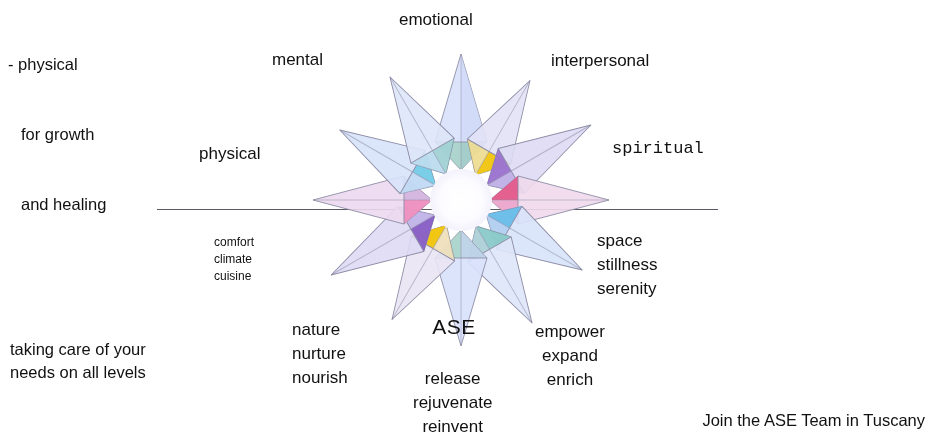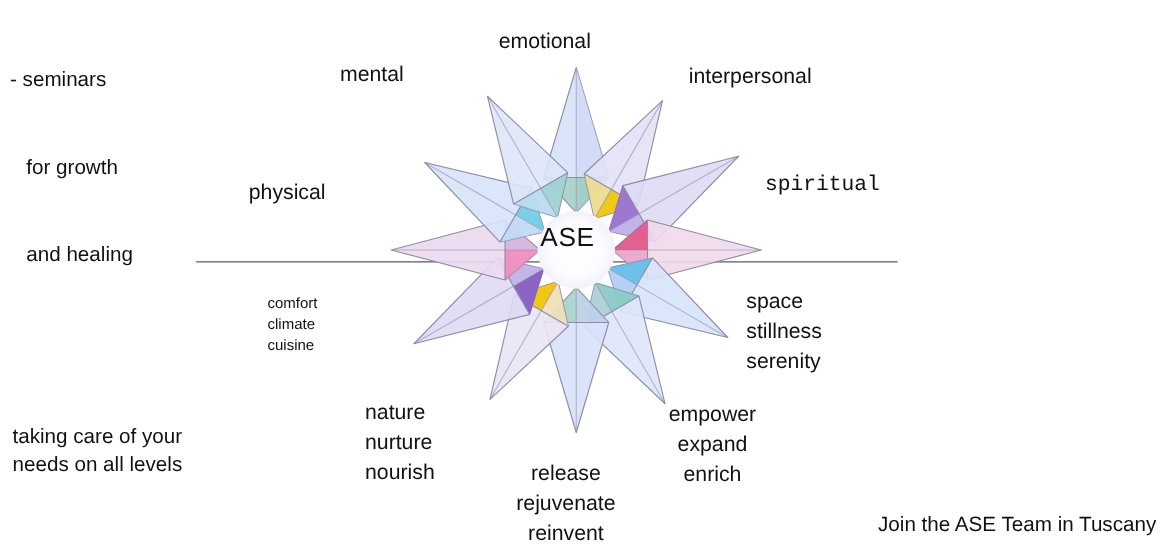--- a/index.html
+++ b/index.html
@@ -7,21 +7,21 @@
     width:939px;height:438px;position:relative;overflow:hidden;
     font-family:"Liberation Sans", sans-serif;
     color:#111111;
     -webkit-font-smoothing:antialiased;
   }
   .txt{position:absolute;white-space:pre;line-height:1.30;}
   #bullets{left:8px;top:6px;font-size:16.5px;line-height:1.42;}
   #bullets .ln{display:block;}
   #bullets .ind{padding-left:13px;}
 
-  #lbl-emotional{left:399px;top:9px;font-size:17px;margin-top:13px;}
+  #lbl-emotional{left:399px;top:9px;font-size:17px;}
   #lbl-mental{left:272px;top:49px;font-size:17px;}
   #lbl-interpersonal{left:551px;top:50px;font-size:17px;}
   #lbl-physical{left:199px;top:143px;font-size:17px;}
   #lbl-spiritual{left:612px;top:138px;font-size:17px;font-family:Liberation Mono, monospace;}
 
   #kw-comfort{left:214px;top:234px;font-size:12px;line-height:1.42;}
   #kw-space{left:597px;top:229px;font-size:17px;line-height:1.42;}
   #kw-nature{left:292px;top:318px;font-size:17px;line-height:1.42;}
   #kw-empower{left:535px;top:320px;font-size:17px;line-height:1.42;text-align:center;}
   #kw-release{left:413px;top:367px;font-size:17px;line-height:1.42;text-align:center;}
@@ -29,30 +29,30 @@
   #tagline{left:10px;top:338px;font-size:16.5px;line-height:1.42;}
   #footer{right:14px;top:366px;font-size:16.5px;line-height:1.32;text-align:right;}
 
   #axis{position:absolute;left:157px;top:209px;width:561px;height:1px;
         background:#5a5a62;}
 
   #starwrap{position:absolute;left:299px;top:52px;width:324px;height:296px;}
   #starwrap svg{display:block;width:324px;height:296px;}
 
   #ase{position:absolute;left:299px;top:52px;width:324px;height:296px;
-       display:flex;align-items:center;justify-content:center;
+       display:flex;align-items:flex-end;justify-content:center;
        pointer-events:none;}
   #ase span{font-size:21px;letter-spacing:.5px;color:#111;
             transform:translate(-7px,-9px);}
 </style>
 </head>
 <body>
 
 <div class="txt" id="bullets">
-  <span class="ln">- seminars</span>
+  <span class="ln">- physical</span>
   <span class="ln ind">for growth</span>
   <span class="ln ind">and healing</span>
 </div>
 
 <div id="axis"></div>
 
 <div id="starwrap">
 <svg viewBox="0 0 324 296" xmlns="http://www.w3.org/2000/svg">
   <defs>
     <radialGradient id="coreglow" cx="50%" cy="50%" r="50%">

